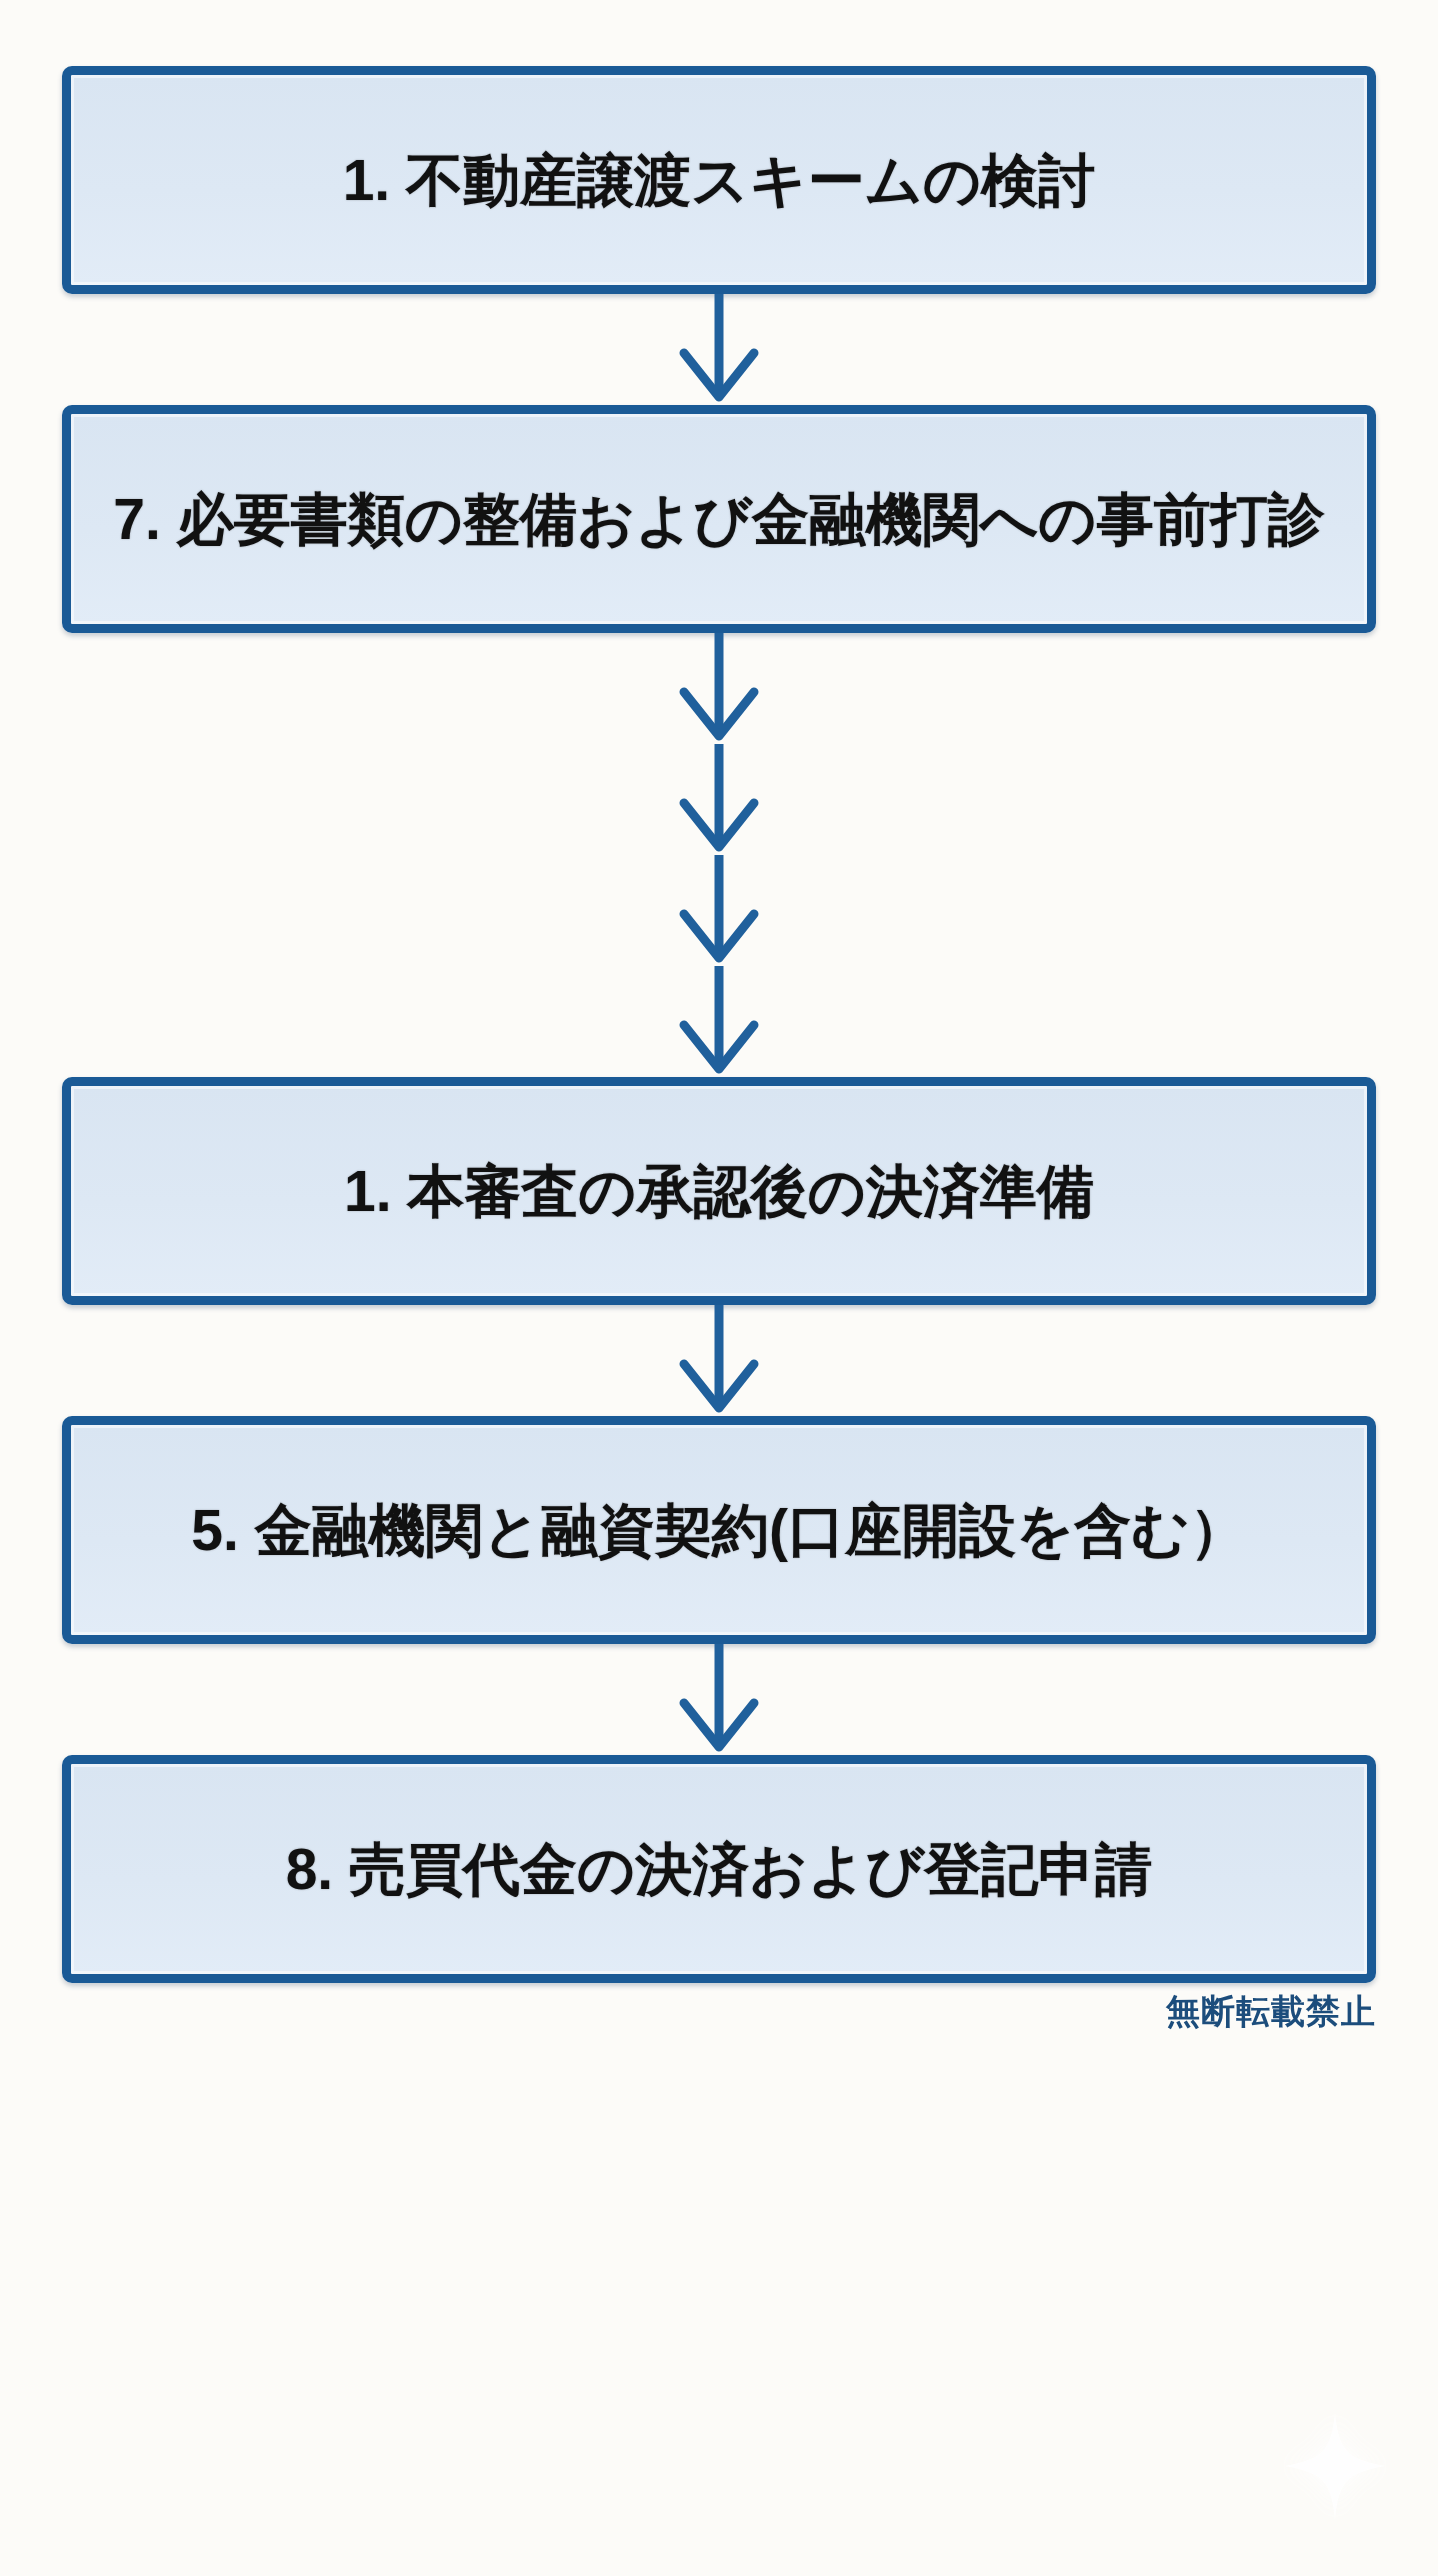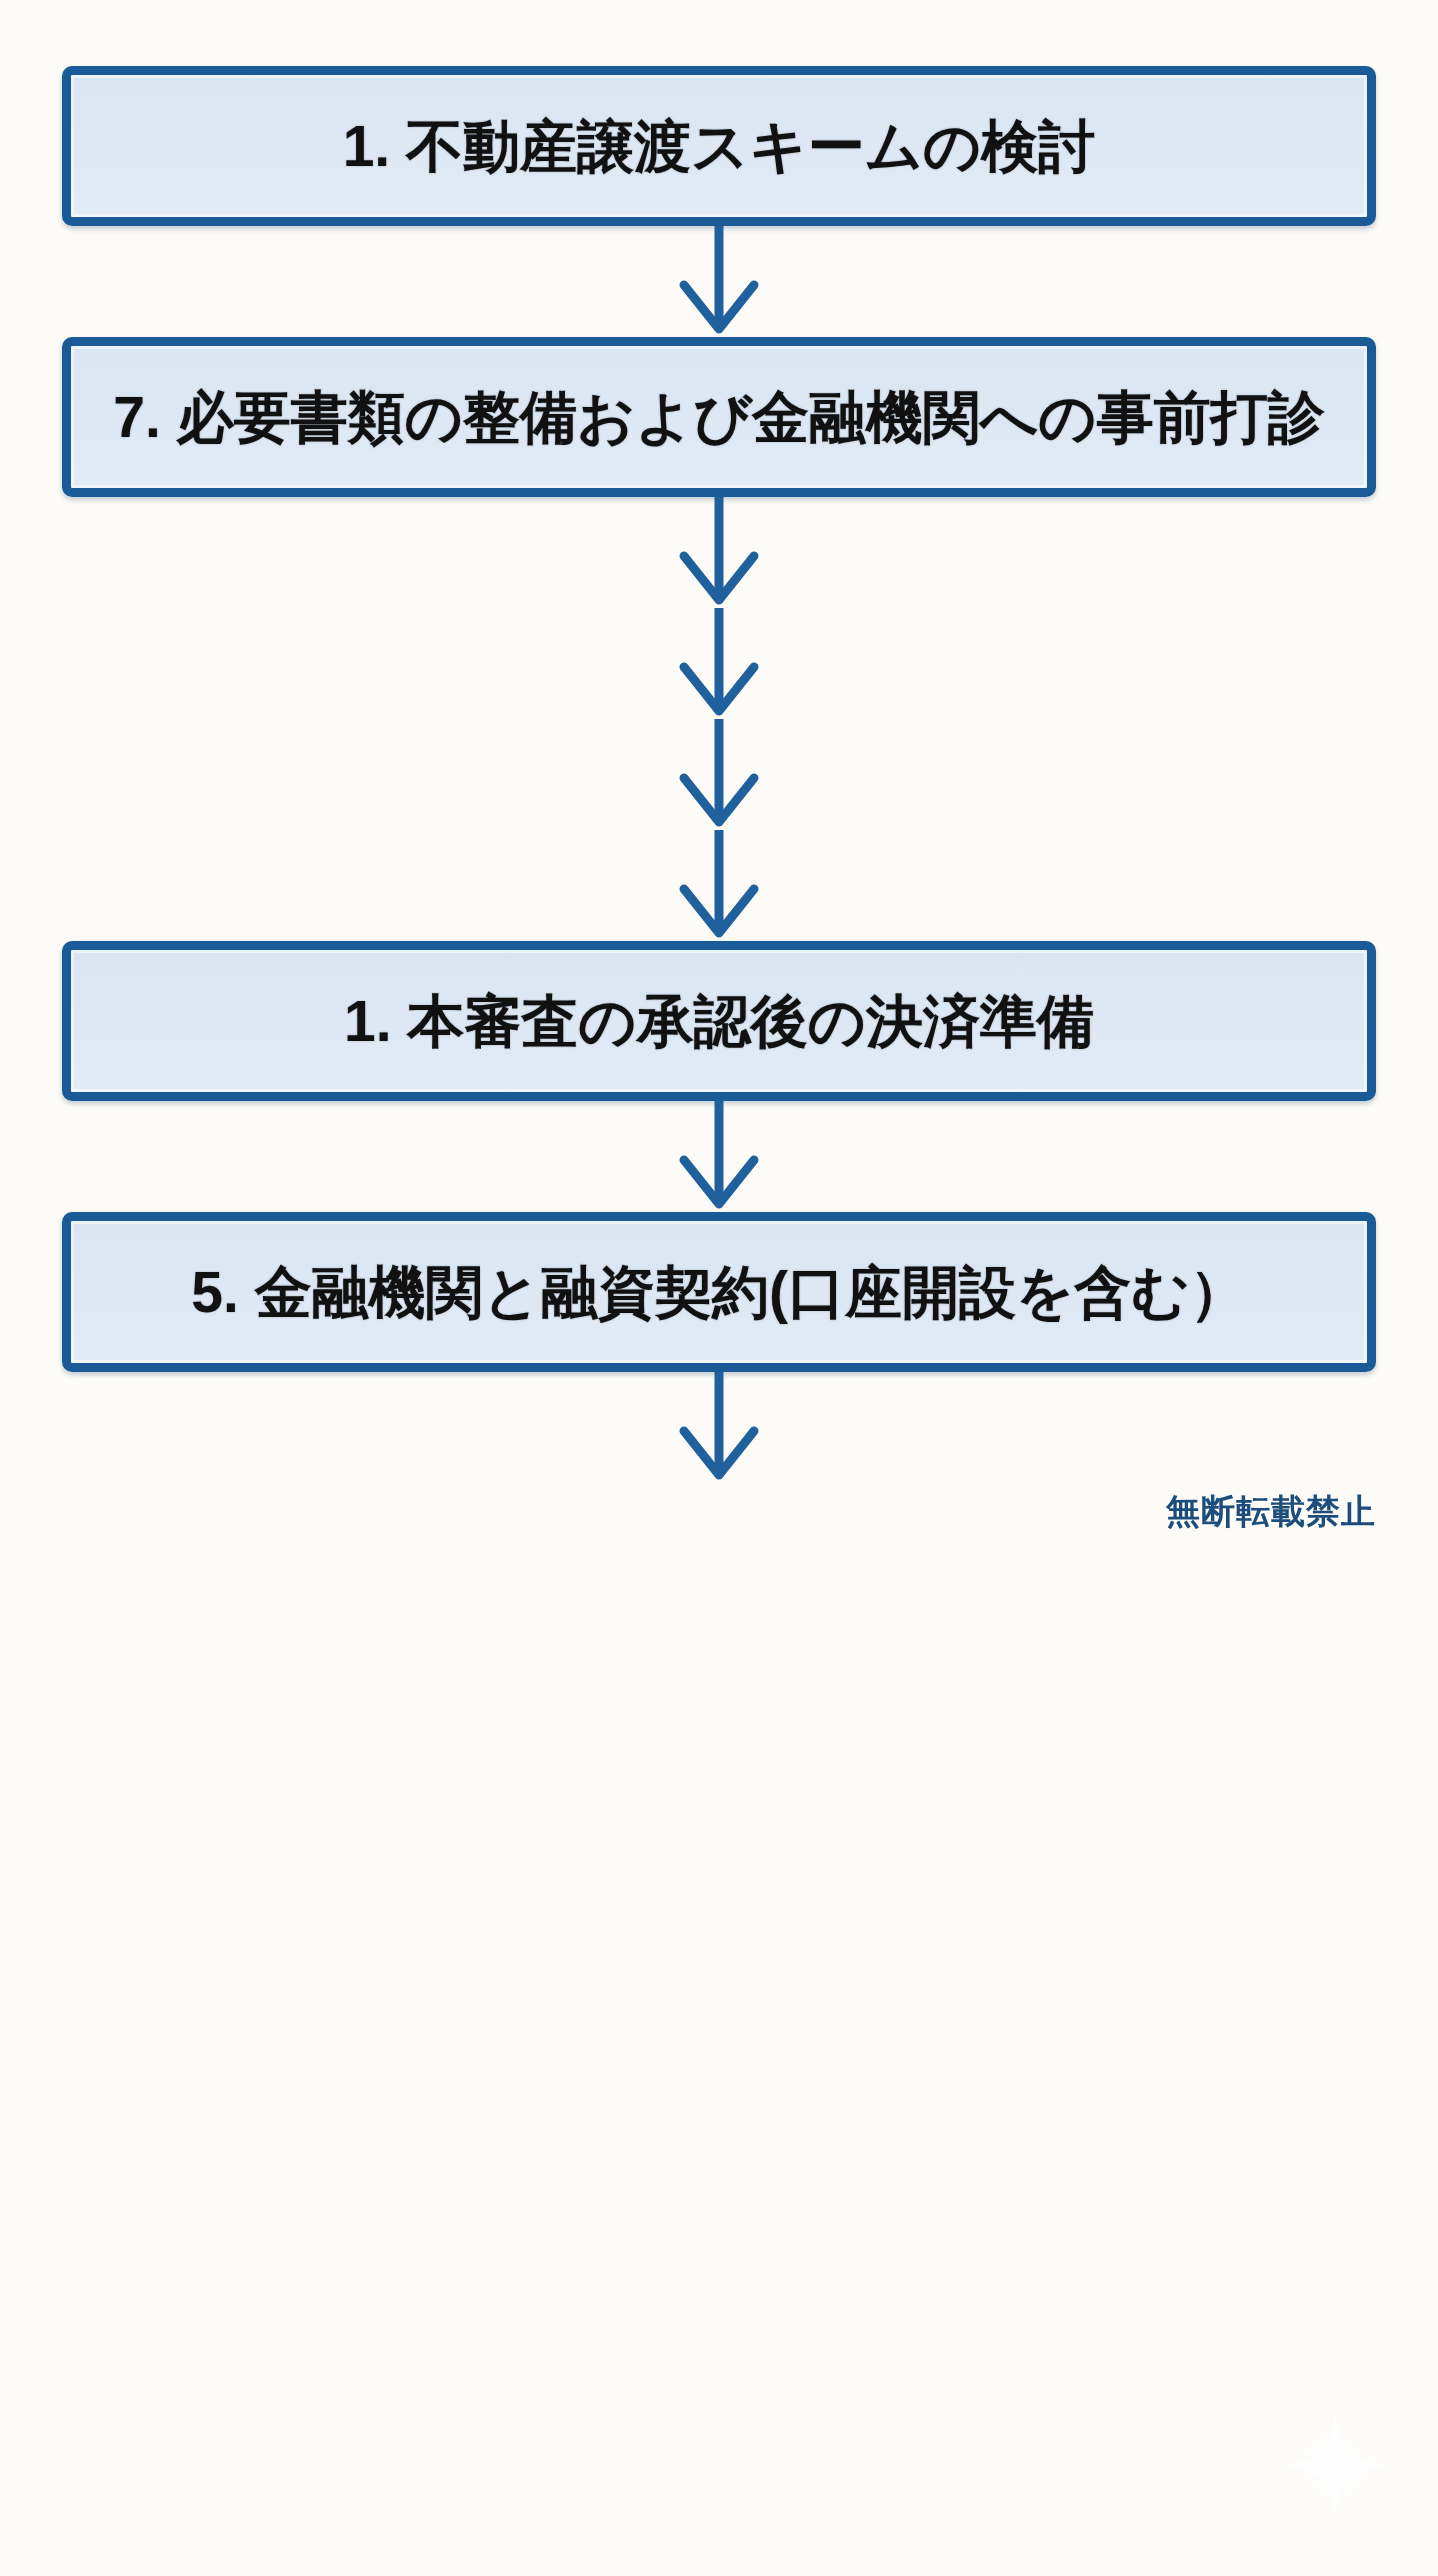--- a/index.html
+++ b/index.html
@@ -23,21 +23,21 @@
     width: 1314px;
     margin: 0 auto;
     padding-top: 66px;
     display: flex;
     flex-direction: column;
     align-items: center;
   }
   .step-box {
     box-sizing: border-box;
     width: 1314px;
-    height: 160px;
+    height: 228px;
     background: linear-gradient(180deg, #d9e5f2 0%, #dde8f4 55%, #e2ecf7 100%);
     border: 9px solid #1a5a96;
     border-radius: 10px;
     display: flex;
     align-items: center;
     justify-content: center;
     box-shadow: inset 0 0 0 3px rgba(255,255,255,0.5), 0 3px 5px rgba(60,85,115,0.28);
   }
   .step-label {
     font-size: 57px;
@@ -138,20 +138,23 @@
     <div class="step-box">
       <span class="step-label">5. 金融機関と融資契約(口座開設を含む）</span>
     </div>
     <div class="arrow">
       <svg width="84" height="111" viewBox="0 0 84 111">
         <line x1="42" y1="0" x2="42" y2="103" stroke="#20609c" stroke-width="9"></line>
         <path d="M 7 59 L 42 103 L 77 59" fill="none" stroke="#20609c" stroke-width="9" stroke-linecap="round" stroke-linejoin="round"></path>
       </svg>
     </div>
 
+    <div class="step-box">
+      <span class="step-label">8. 売買代金の決済および登記申請</span>
+    </div>
 
   </div>
 
   <div class="watermark">無断転載禁止</div>
 
   <div class="sparkle">
     <svg width="100" height="106" viewBox="0 0 100 106">
       <path d="M50 0 C54 38 62 46 100 53 C62 60 54 68 50 106 C46 68 38 60 0 53 C38 46 46 38 50 0 Z" fill="#ffffff"></path>
     </svg>
   </div>

